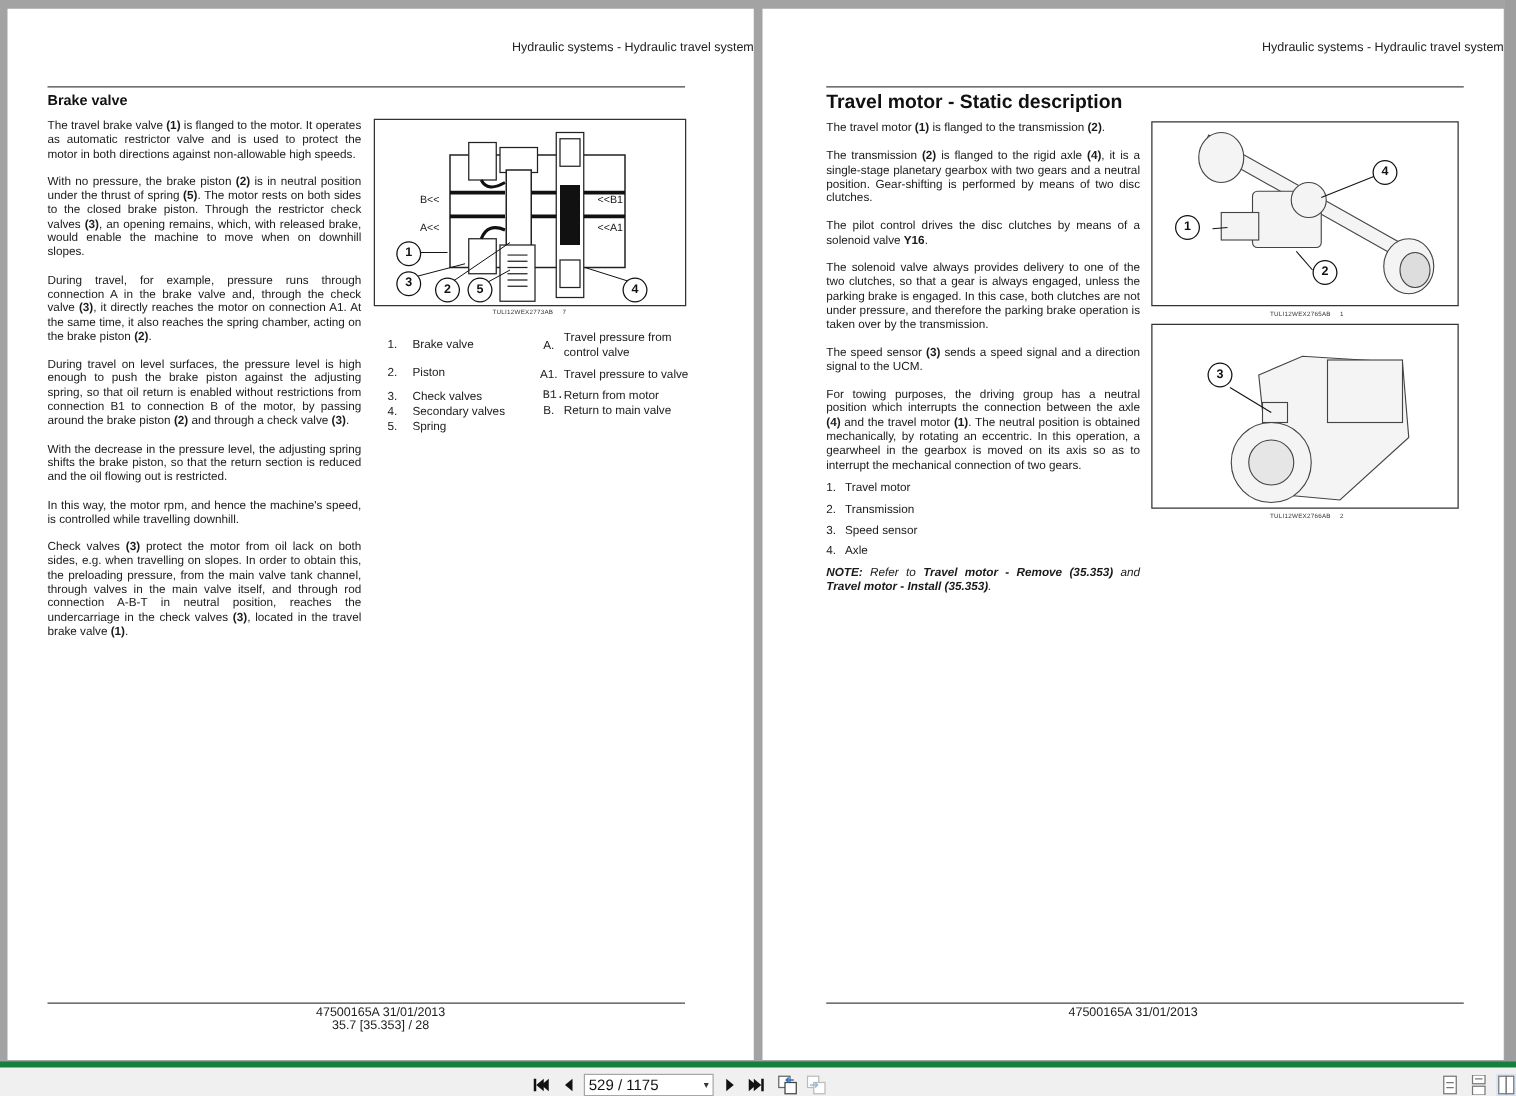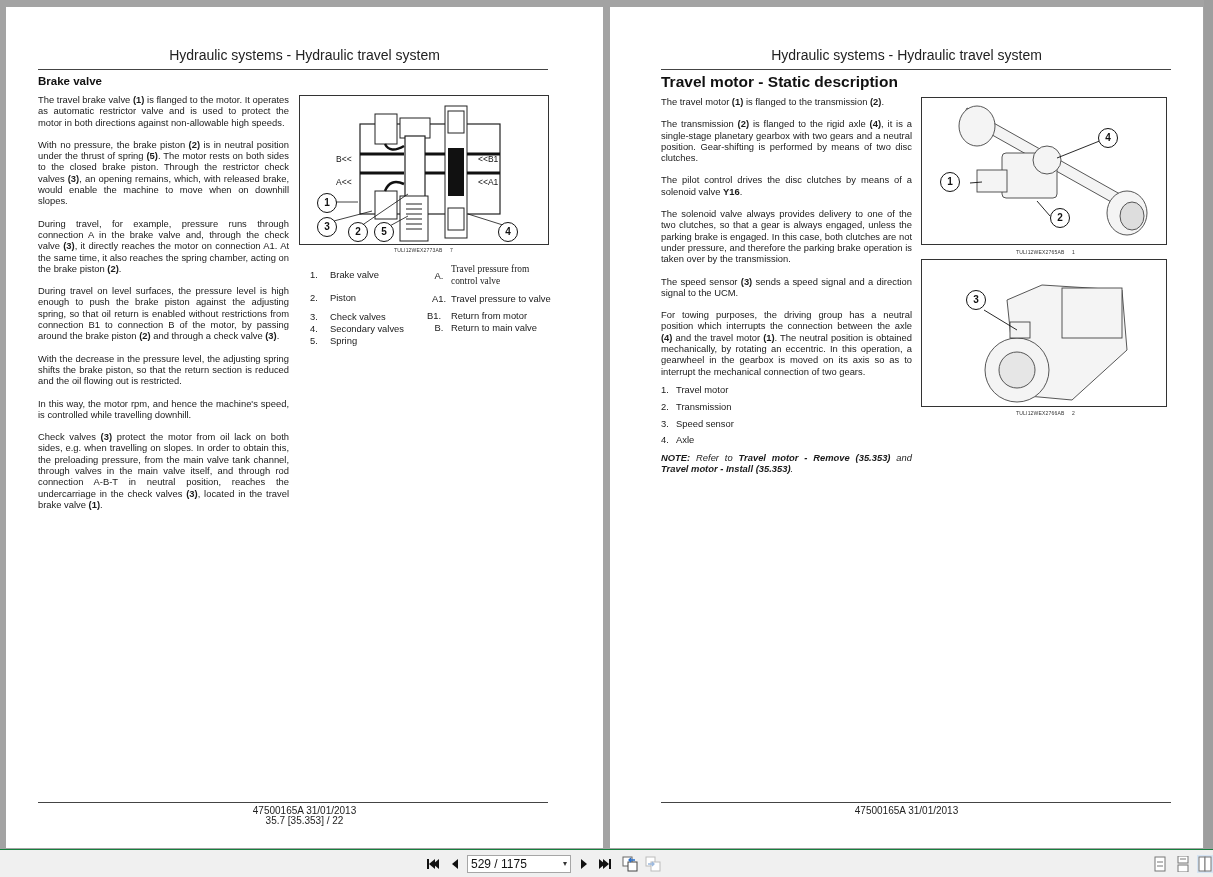--- a/index.html
+++ b/index.html
@@ -2,33 +2,33 @@
 <html><head>
 <meta charset="utf-8">
 <style>
   * { box-sizing: border-box; margin: 0; padding: 0; }
   html, body { width: 1213px; height: 877px; overflow: hidden; }
   body { background: #a3a3a3; font-family: "Liberation Sans", sans-serif; color: #111; position: relative; }
   .viewer { position: absolute; left: 0; top: 0; width: 1213px; height: 849px; background: #a3a3a3; }
   .page { position: absolute; top: 7px; height: 841px; background: #fff; }
   #page-left { left: 6px; width: 597px; }
   #page-right { left: 610px; width: 593px; }
-  .run-head { position: absolute; top: 40px; left: 0; right: 0; text-align: center; font-size: 14px; color: #222; }
+  .run-head { position: absolute; top: 26px; left: 0; right: 0; text-align: right; font-size: 10px; color: #222; }
   .rule { position: absolute; height: 1px; background: #444; }
   .h2 { position: absolute; font-weight: bold; color: #111; }
   .txt { position: absolute; font-size: 9.4px; line-height: 11.3px; text-align: justify; color: #1a1a1a; }
   .txt p { margin-bottom: 11px; }
   .txt b { font-weight: bold; }
   .fig { position: absolute; border: 1px solid #333; background: #fff; overflow: hidden; }
   .cap { position: absolute; font-size: 5px; color: #333; letter-spacing: 0.2px; }
   .legend { position: absolute; font-size: 9.4px; line-height: 11.3px; color: #1a1a1a; }
   .foot1 { position: absolute; left: 0; right: 0; text-align: center; font-size: 10px; color: #222; }
   .foot2 { position: absolute; left: 0; right: 0; text-align: center; font-size: 10px; color: #222; }
   .scrollstrip { position: absolute; right: 0; top: 0; width: 9px; height: 849px; background: #9e9e9e; }
-  .toolbar { position: absolute; left: 0; top: 849px; width: 1213px; height: 28px; background: #f0f0f0; border-top: 1px solid #15803d; }
+  .toolbar { position: absolute; left: 0; top: 849px; width: 1213px; height: 28px; background: #f0f0f0; border-top: 5px solid #15803d; }
   .tb-btn { position: absolute; top: 5px; height: 18px; display: flex; align-items: center; justify-content: center; cursor: pointer; }
   .page-box { position: absolute; left: 467px; top: 5px; width: 104px; height: 18px; background: #fff; border: 1px solid #a6a6a6; font-size: 12px; line-height: 16px; padding-left: 3px; color: #111; }
   .page-box .dd { position: absolute; right: 3px; top: 0; font-size: 8px; color: #333; }
   .callout { position: absolute; width: 20px; height: 20px; border: 1.3px solid #111; border-radius: 50%; background: #fff; font-size: 10px; font-weight: bold; text-align: center; line-height: 18px; }
 </style>
 </head>
 <body>
 
 <div class="viewer">
 
@@ -109,39 +109,39 @@
           <span>Secondary valves</span>
         </div>
       <div style="height:12px; display:flex;">
           <span style="width:20px;">5.</span>
           <span>Spring</span>
         </div>
     </div>
     <div class="legend" style="left:421px; top:257px; width:125px;">
       <div style="height:23px; display:flex; align-items:center;">
           <span style="width:24px; text-align:center;">A.</span>
-          <span style="width:100px;font-family:Liberation Serif, serif;">Travel pressure from control valve</span>
+          <span style="width:100px;">Travel pressure from control valve</span>
         </div>
       <div style="height:23px; display:flex; align-items:center;">
           <span style="width:24px; text-align:center;">A1.</span>
           <span style="width:100px;">Travel pressure to valve</span>
         </div>
       <div style="height:12px; display:flex;">
-          <span style="width:24px; text-align:left;">B1.</span>
+          <span style="width:24px; text-align:right;font-family:Liberation Mono, monospace;">B1.</span>
           <span>Return from motor</span>
         </div>
       <div style="height:12px; display:flex;">
           <span style="width:24px; text-align:center;">B.</span>
           <span>Return to main valve</span>
         </div>
     </div>
 
     <div class="rule" style="left:32px; top:795px; width:510px;"></div>
     <div class="foot1" style="top:798px;">47500165A 31/01/2013</div>
-    <div class="foot2" style="top:808px;">35.7 [35.353] / 22</div>
+    <div class="foot2" style="top:808px;">35.7 [35.353] / 28</div>
   </div>
 
   <div class="page" id="page-right">
     <div class="run-head">Hydraulic systems - Hydraulic travel system</div>
     <div class="rule" style="left:51px; top:62px; width:510px;"></div>
     <div class="h2" style="left:51px; top:66px; font-size:15.5px;">Travel motor - Static description</div>
 
     <div class="txt" id="right-text" style="left:51px; top:89px; width:251px;">
         <p>The travel motor <b>(1)</b> is flanged to the transmission <b>(2)</b>.</p>
         <p>The transmission <b>(2)</b> is flanged to the rigid axle <b>(4)</b>, it is a single-stage planetary gearbox with two gears and a neutral position. Gear-shifting is performed by means of two disc clutches.</p>

